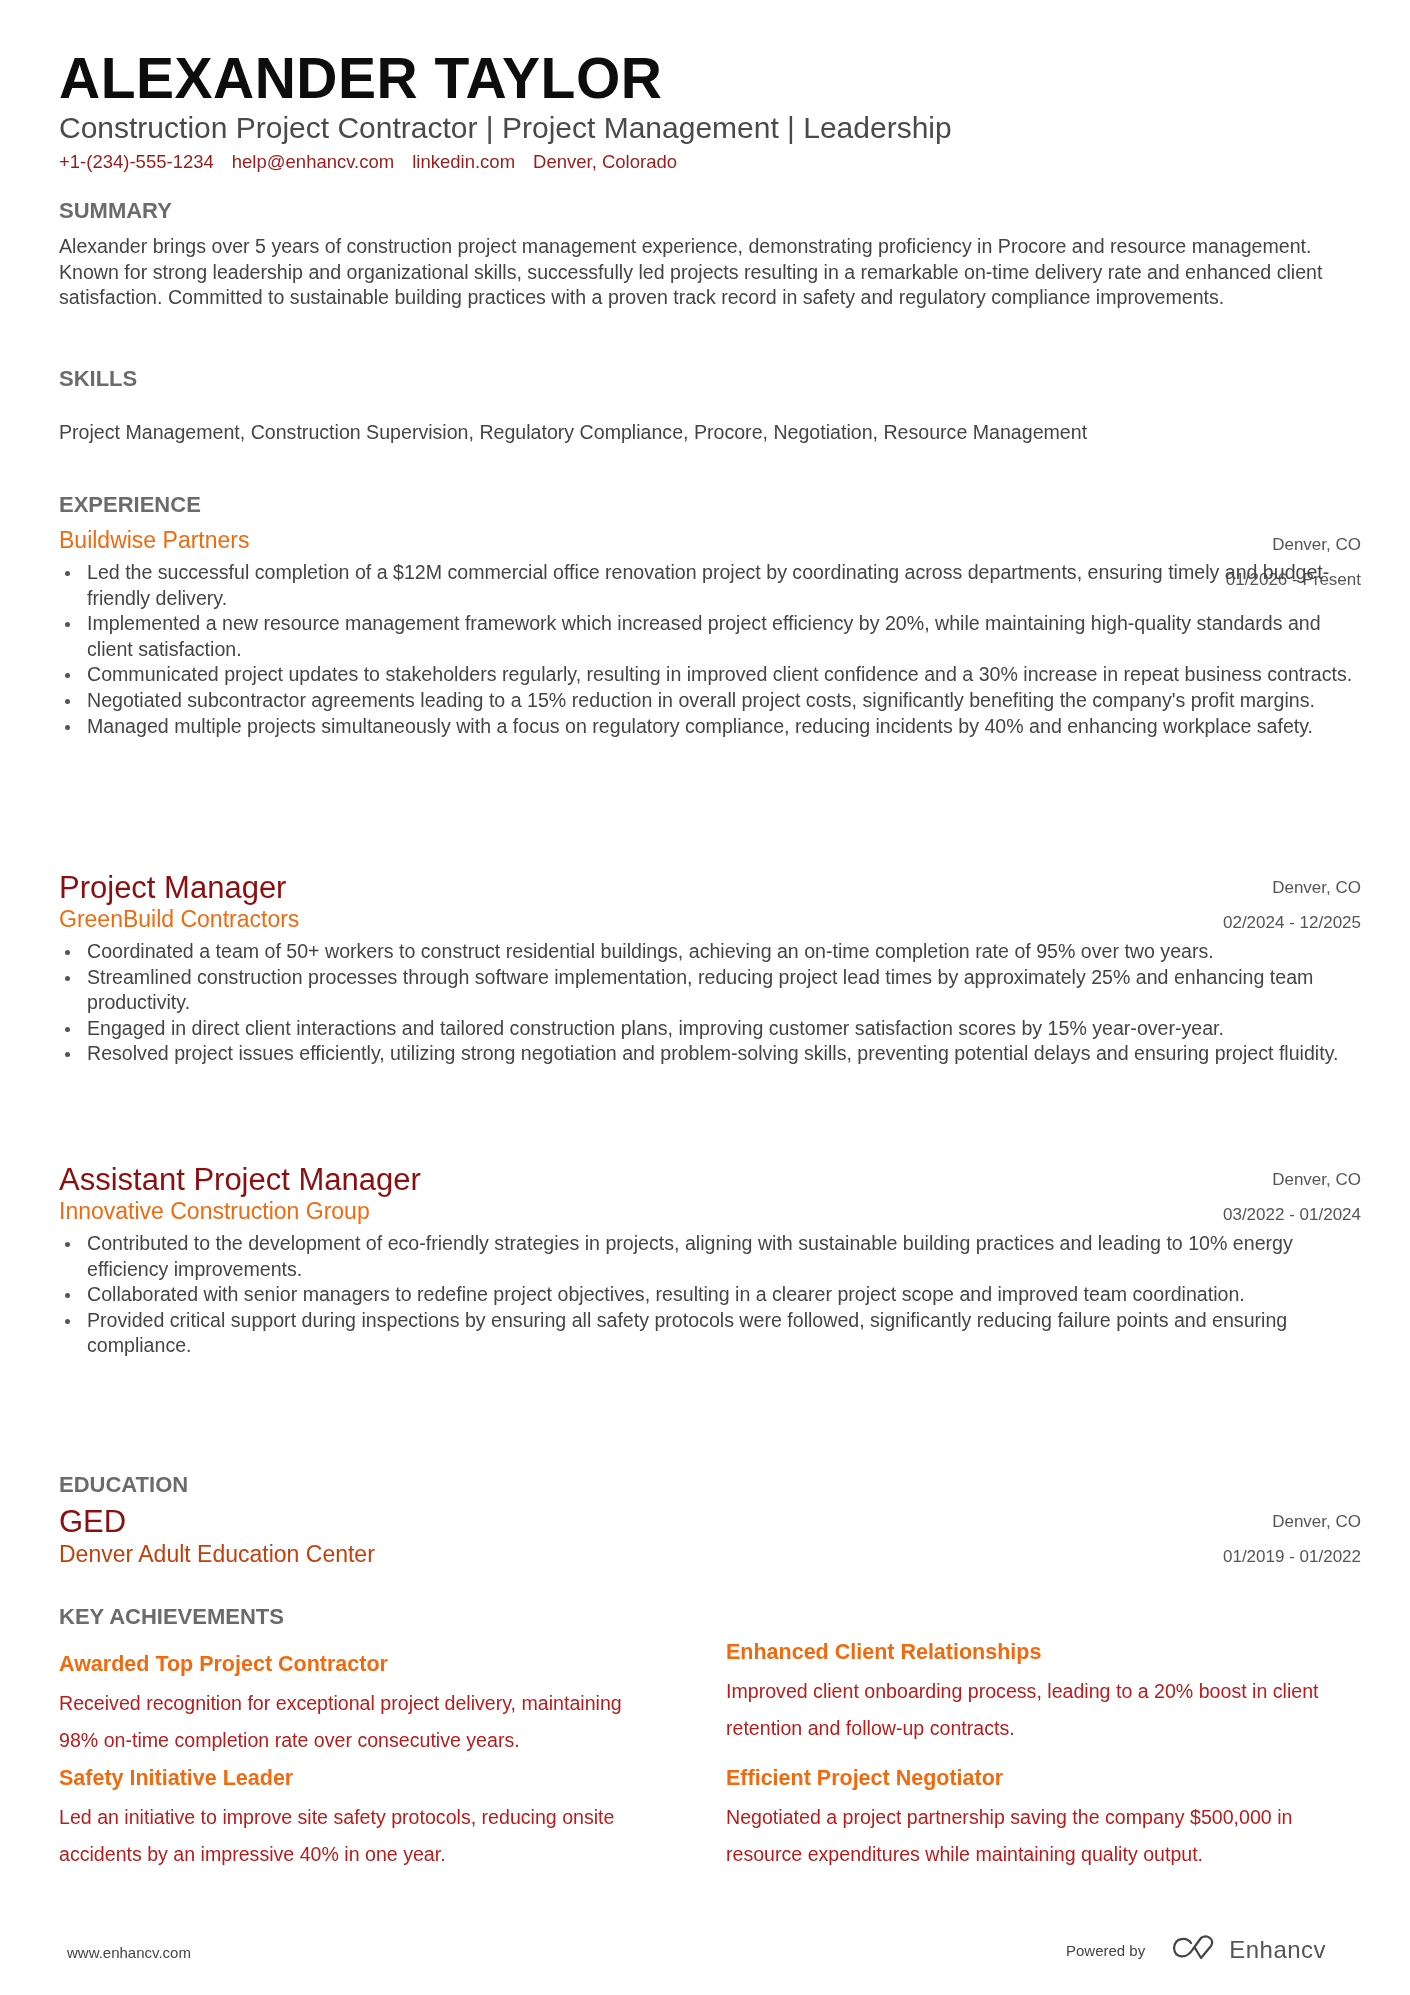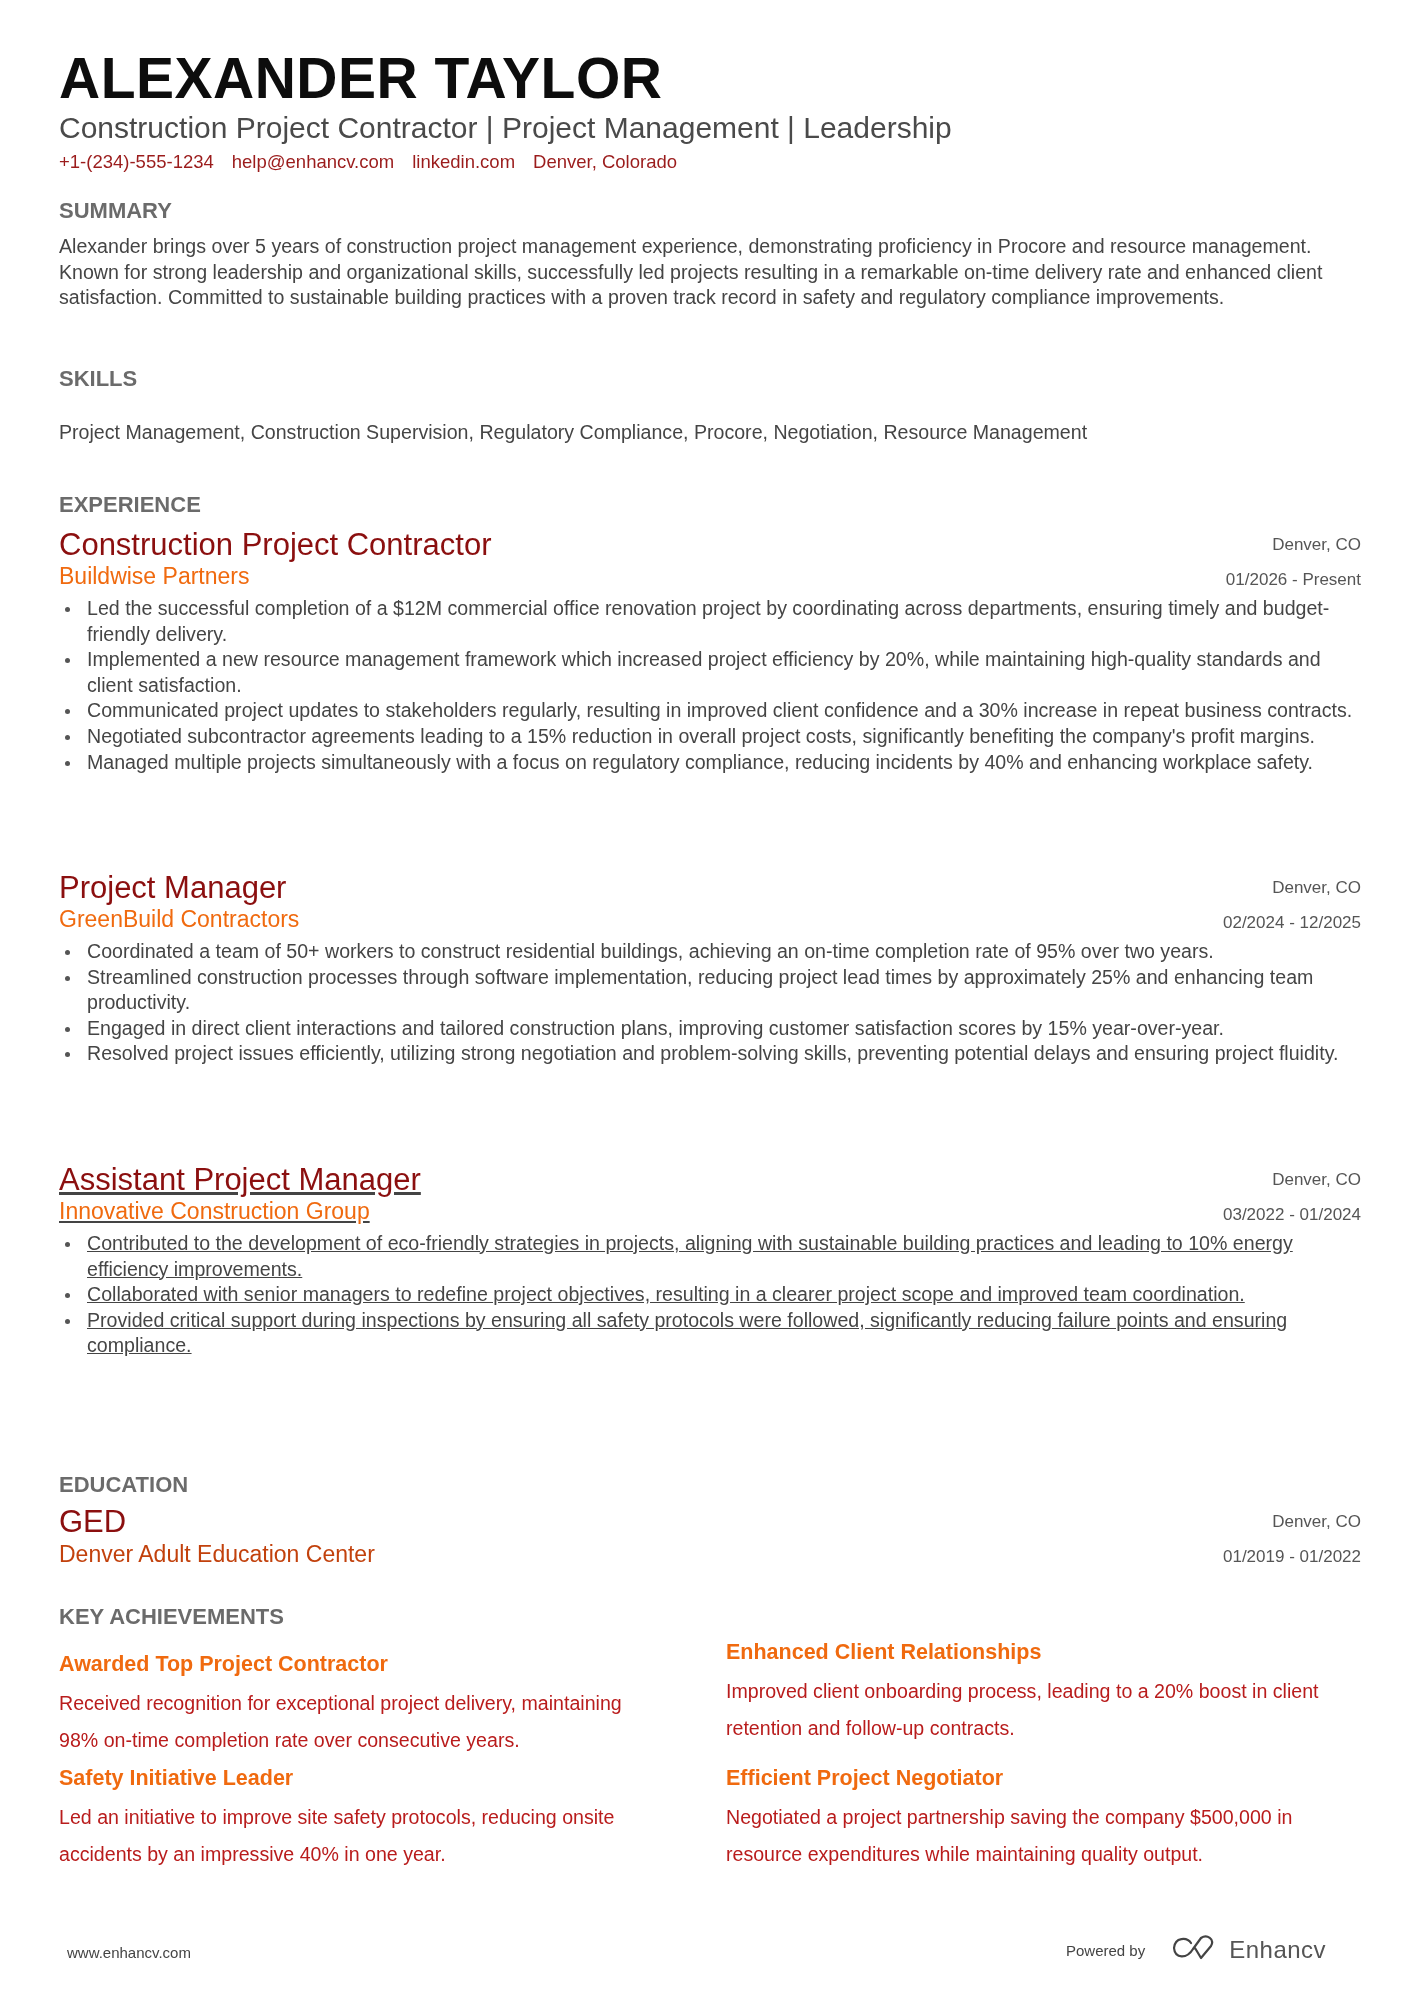--- a/index.html
+++ b/index.html
@@ -79,21 +79,20 @@
 
   <div class="section-title" style="top:198px;">SUMMARY</div>
   <div class="para" style="top:234px;">Alexander brings over 5 years of construction project management experience, demonstrating proficiency in Procore and resource management. Known for strong leadership and organizational skills, successfully led projects resulting in a remarkable on-time delivery rate and enhanced client satisfaction. Committed to sustainable building practices with a proven track record in safety and regulatory compliance improvements.</div>
 
   <div class="section-title" style="top:366px;">SKILLS</div>
   <div class="para" style="top:420px;">Project Management, Construction Supervision, Regulatory Compliance, Procore, Negotiation, Resource Management</div>
 
   <div class="section-title" style="top:492px;">EXPERIENCE</div>
 
   <div class="job" style="top:527px;">
-    <div class="job-title">Construction Project Contractor</div>
     <div class="company">Buildwise Partners</div>
     <div class="meta-loc">Denver, CO</div>
     <div class="meta-date">01/2026 - Present</div>
     <ul class="bullets">
       <li>Led the successful completion of a $12M commercial office renovation project by coordinating across departments, ensuring timely and budget-friendly delivery.</li>
       <li>Implemented a new resource management framework which increased project efficiency by 20%, while maintaining high-quality standards and client satisfaction.</li>
       <li>Communicated project updates to stakeholders regularly, resulting in improved client confidence and a 30% increase in repeat business contracts.</li>
       <li>Negotiated subcontractor agreements leading to a 15% reduction in overall project costs, significantly benefiting the company's profit margins.</li>
       <li>Managed multiple projects simultaneously with a focus on regulatory compliance, reducing incidents by 40% and enhancing workplace safety.</li>
     </ul>
@@ -105,21 +104,21 @@
     <div class="meta-loc">Denver, CO</div>
     <div class="meta-date">02/2024 - 12/2025</div>
     <ul class="bullets">
       <li>Coordinated a team of 50+ workers to construct residential buildings, achieving an on-time completion rate of 95% over two years.</li>
       <li>Streamlined construction processes through software implementation, reducing project lead times by approximately 25% and enhancing team productivity.</li>
       <li>Engaged in direct client interactions and tailored construction plans, improving customer satisfaction scores by 15% year-over-year.</li>
       <li>Resolved project issues efficiently, utilizing strong negotiation and problem-solving skills, preventing potential delays and ensuring project fluidity.</li>
     </ul>
   </div>
 
-  <div class="job" style="top:1162px;text-decoration:underline;">
+  <div class="job" style="top:1162px;">
     <div class="job-title">Assistant Project Manager</div>
     <div class="company">Innovative Construction Group</div>
     <div class="meta-loc">Denver, CO</div>
     <div class="meta-date">03/2022 - 01/2024</div>
     <ul class="bullets">
       <li>Contributed to the development of eco-friendly strategies in projects, aligning with sustainable building practices and leading to 10% energy efficiency improvements.</li>
       <li>Collaborated with senior managers to redefine project objectives, resulting in a clearer project scope and improved team coordination.</li>
       <li>Provided critical support during inspections by ensuring all safety protocols were followed, significantly reducing failure points and ensuring compliance.</li>
     </ul>
   </div>

